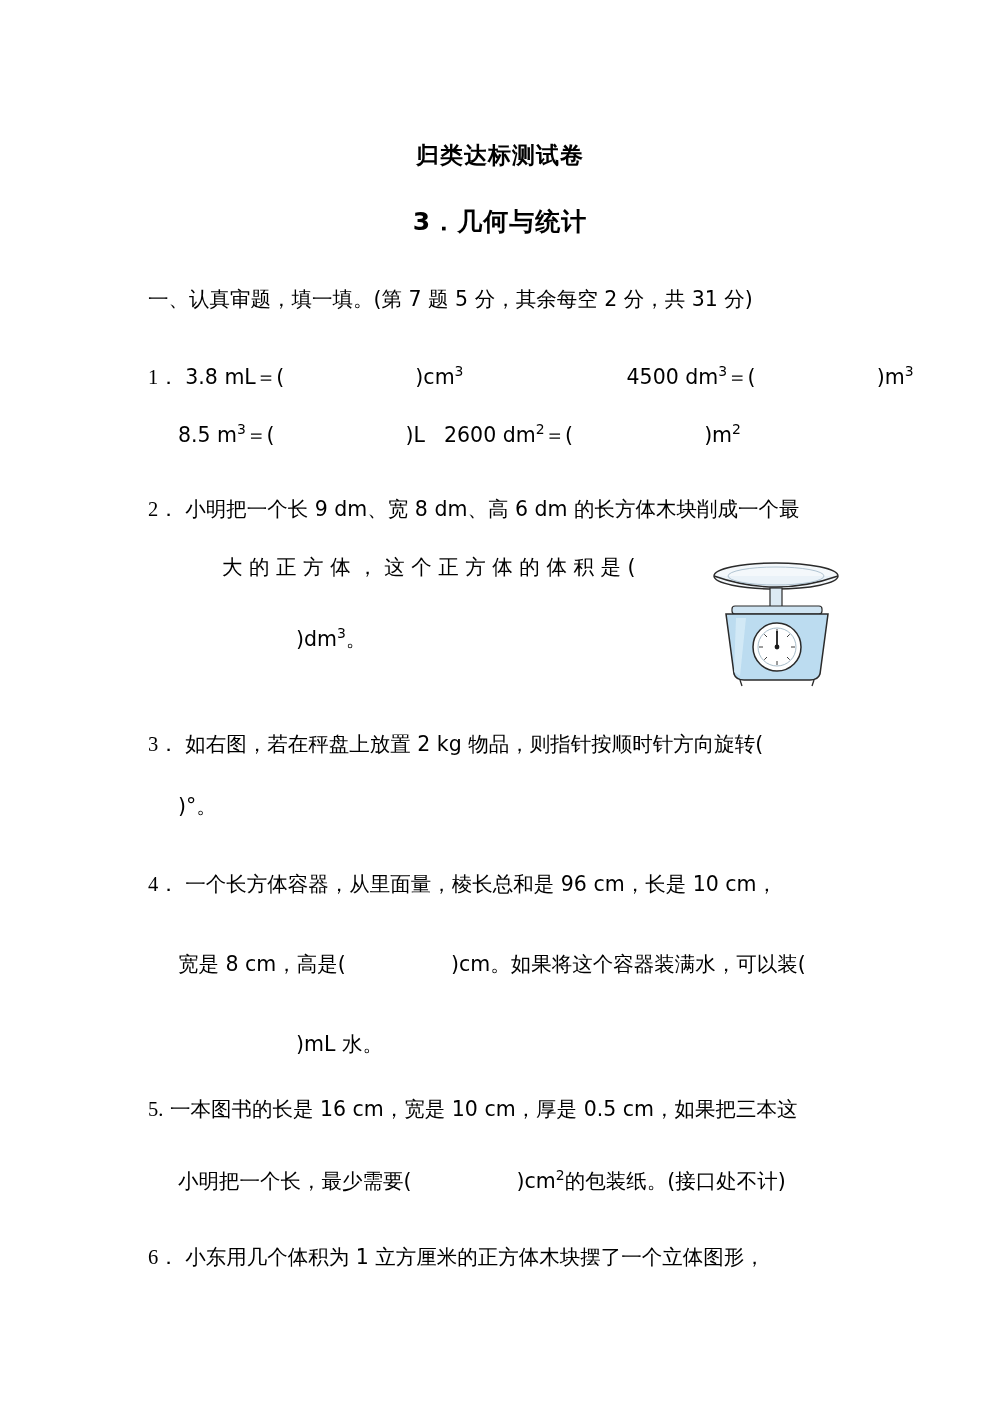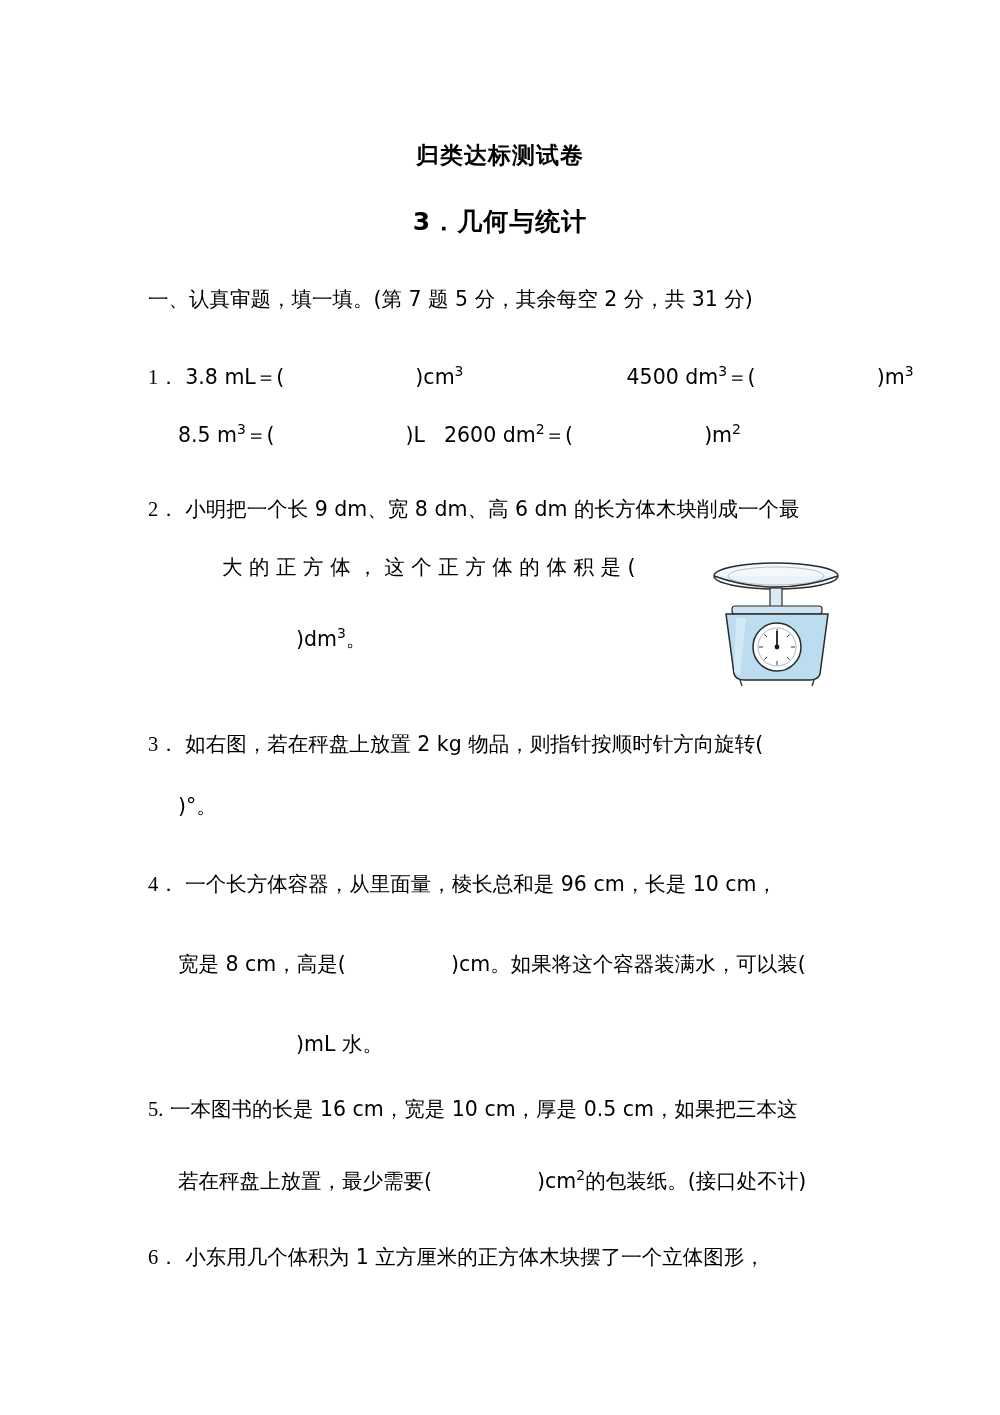--- a/index.html
+++ b/index.html
@@ -225,21 +225,21 @@
     </div>
     <div class="l3">)mL 水。</div>
   </div>
 
   <div class="q" id="q5">
     <div class="l1">
       <span class="num">5.</span>
       <span>一本图书的长是 16 cm，宽是 10 cm，厚是 0.5 cm，如果把三本这</span>
     </div>
     <div class="l2">
-      <span>若在秤盘上放置，最少需要(</span>
+      <span>小明把一个长，最少需要(</span>
       <span class="blank-sp" style="width:92px"></span>
       <span>)cm</span><sup>2</sup><span>的包装纸。(接口处不计)</span>
     </div>
   </div>
 
   <div class="q" id="q6">
     <div class="l1">
       <span class="num">6．</span>
       <span>小东用几个体积为 1 立方厘米的正方体木块摆了一个立体图形，</span>
     </div>

